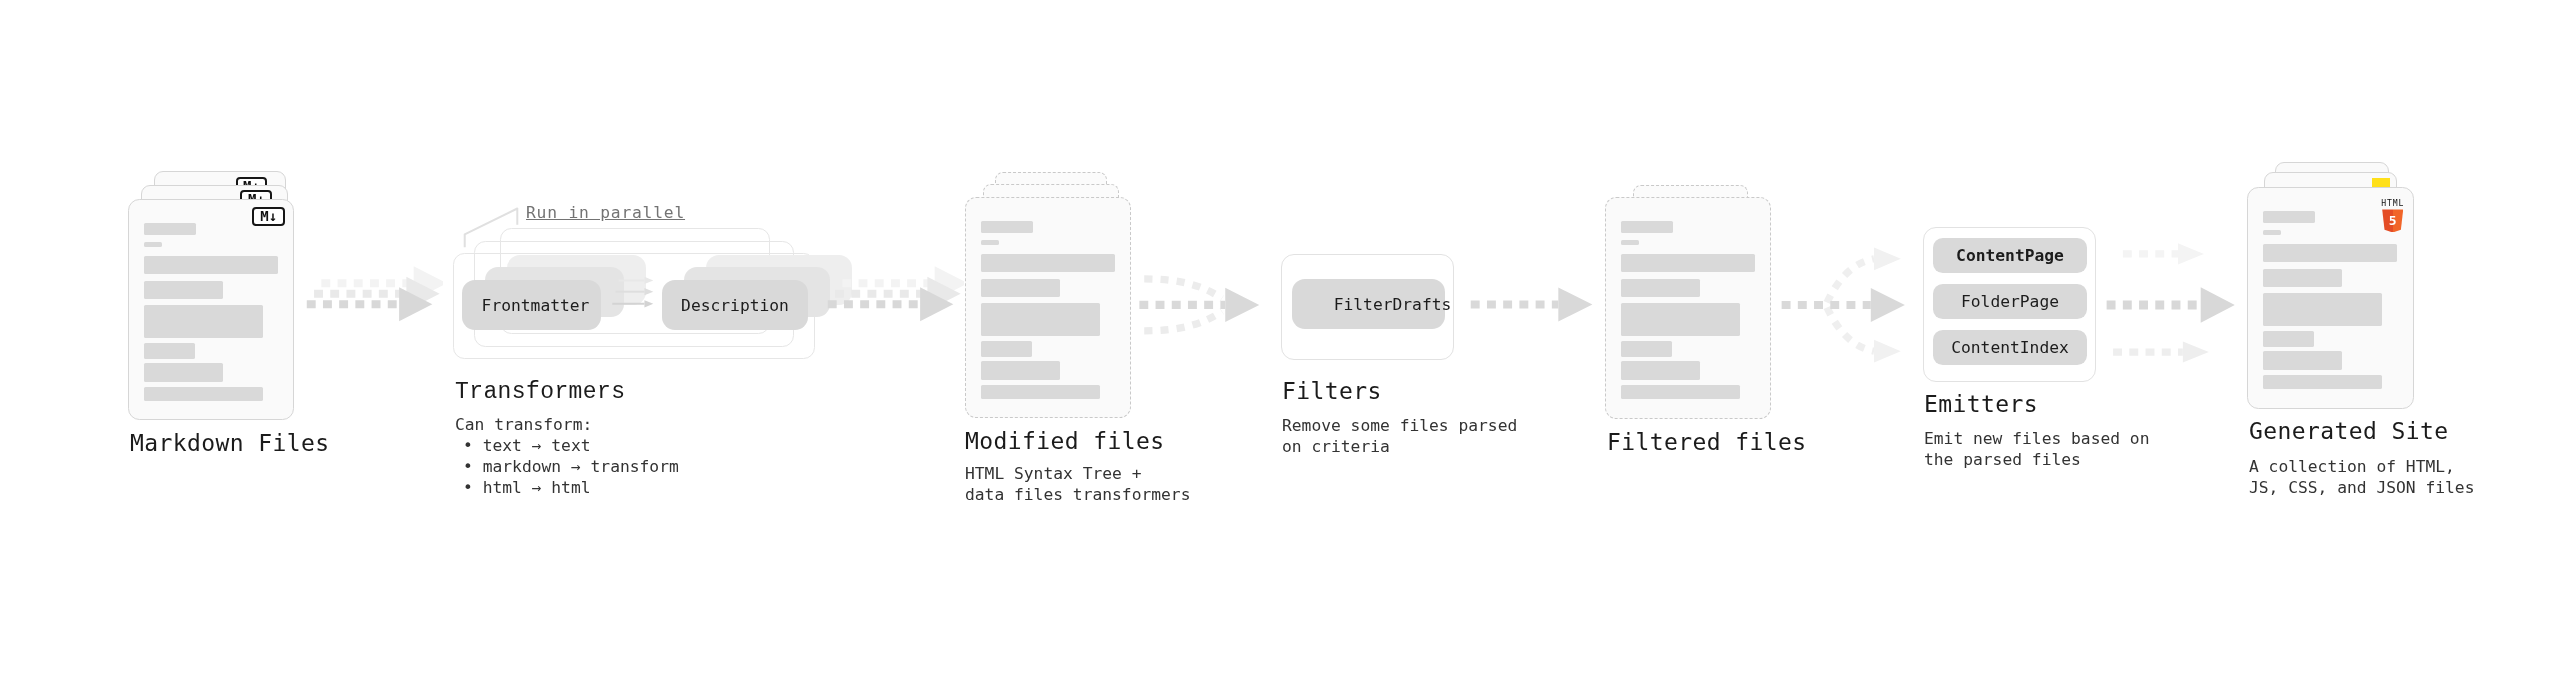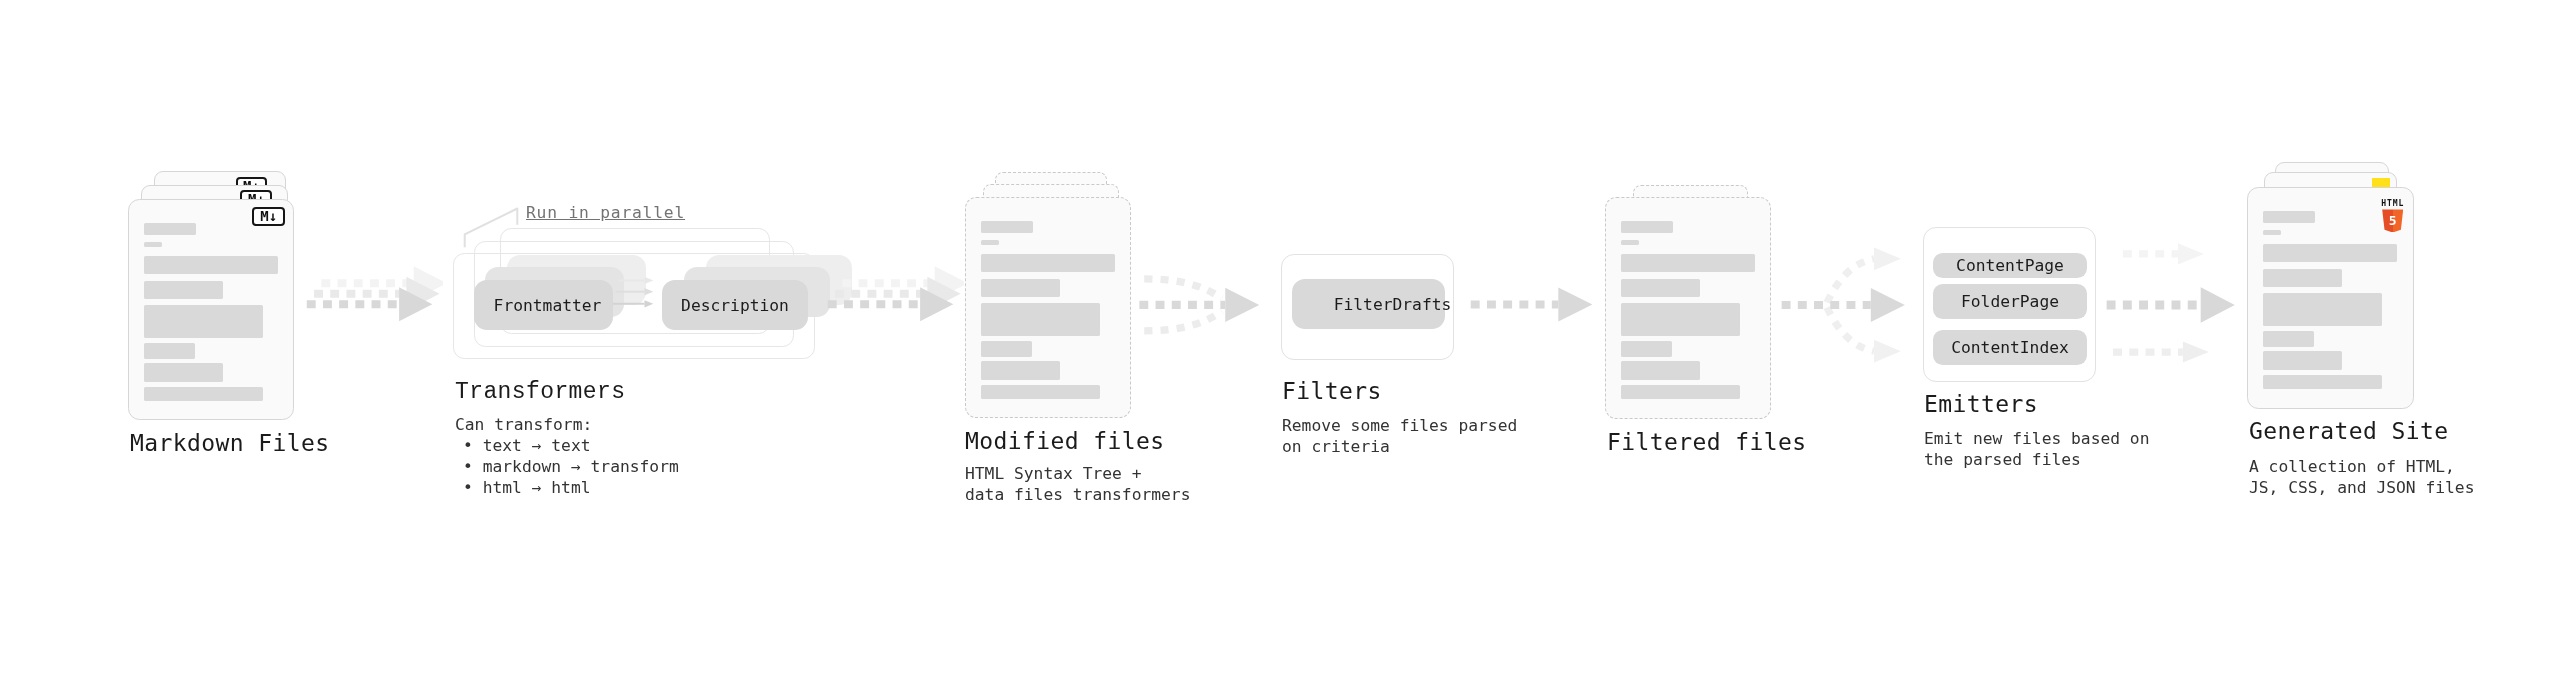--- a/index.html
+++ b/index.html
@@ -36,21 +36,21 @@
 
   
   .md-badge { position:absolute; background:#ffffff; border:2.4px solid #161616; border-radius:4.1px;
               display:flex; align-items:center; justify-content:center;
               font-weight:bold; font-size:14px; color:#111; }
   .css-badge { position:absolute; text-align:center; }
   .css-badge .css-txt { font-size:7.3px; font-weight:bold; color:#111; line-height:6.5px; letter-spacing:0.4px; }
   .css-badge .css-bar { width:14.6px; height:2.4px; margin:1.6px auto 0; background:#2962ef; }
   .js-badge { position:absolute; width:18px; height:9.8px; background:#ffe01a; }
   .html5-badge { position:absolute; width:24.4px; text-align:center; }
-  .html5-badge .h5-txt { font-size:8.1px; font-weight:bold; color:#111; line-height:8.1px; letter-spacing:0.8px; }
+  .html5-badge .h5-txt { font-size:8.1px; font-weight:normal; color:#111; line-height:8.1px; letter-spacing:0.8px; }
   .html5-badge .h5-shield { width:21px; height:23px; margin:0.8px auto 0;
       background:linear-gradient(90deg,#e44d26 50%,#f16529 50%);
       clip-path:polygon(0 0,100% 0,89% 88%,50% 100%,11% 88%);
       display:flex; align-items:center; justify-content:center;
       color:#fff; font-weight:bold; font-size:13px; }
 </style>
 </head>
 <body>
 
 <div class="card card-sm" style="left:154px;top:171px;width:132px;height:98px;">
@@ -103,21 +103,21 @@
 
 <svg class="abs" style="left:609px;top:274px;" width="50" height="37" viewBox="0 0 62 46">
   <line x1="12" y1="8" x2="44" y2="8" stroke="#e8e8e8" stroke-width="2.5"></line>
   <path d="M44,3.5 L55,8 L44,12.5 Z" fill="#e8e8e8"></path>
   <line x1="8" y1="22" x2="44" y2="22" stroke="#dedede" stroke-width="2.5"></line>
   <path d="M44,17.5 L55,22 L44,26.5 Z" fill="#dedede"></path>
   <line x1="4" y1="37" x2="44" y2="37" stroke="#d3d3d3" stroke-width="2.5"></line>
   <path d="M44,32.5 L55,37 L44,41.5 Z" fill="#d3d3d3"></path>
 </svg>
 
-<div class="pill" style="left:474px;top:280px;width:139px;height:50px;padding-left:8px;">Frontmatter</div>
+<div class="pill" style="left:462px;top:280px;width:139px;height:50px;padding-left:8px;">Frontmatter</div>
 <div class="pill" style="left:662px;top:280px;width:146px;height:50px;">Description</div>
 
 <div class="stage-label" style="left:455px;top:379px;font-family:Liberation Mono, monospace;">Transformers</div>
 <div class="stage-desc" style="left:455px;top:414px;">
   <div>Can transform:</div>
   <div class="indent">• text → text</div>
   <div class="indent">• markdown → transform</div>
   <div class="indent">• html → html</div>
 </div>
 
@@ -192,21 +192,21 @@
 <svg class="abs" style="left:1780px;top:236px;" width="150" height="138" viewBox="0 0 185 170">
   <path d="M58,82 C72,52 90,33 116,28" fill="none" stroke="#efefef" stroke-width="9" stroke-dasharray="10 10"></path>
   <path d="M58,88 C72,118 90,137 116,142" fill="none" stroke="#efefef" stroke-width="9" stroke-dasharray="10 10"></path>
   <path d="M116,14 L149,28 L116,42 Z" fill="#f1f1f1"></path>
   <path d="M116,128 L149,142 L116,156 Z" fill="#f1f1f1"></path>
   <line x1="2" y1="85" x2="112" y2="85" stroke="#d9d9d9" stroke-width="10" stroke-dasharray="11 9"></line>
   <path d="M112,64 L154,85 L112,106 Z" fill="#d9d9d9"></path>
 </svg>
 
 <div class="fbox" style="left:1923px;top:227px;width:173px;height:155px;"></div>
-<div class="pill small" style="left:1933px;top:253px;width:154px;height:25px;">ContentPage</div>
+<div class="pill small" style="left:1933px;top:238px;width:154px;height:35px;font-weight:bold;">ContentPage</div>
 <div class="pill small" style="left:1933px;top:284px;width:154px;height:35px;">FolderPage</div>
 <div class="pill small" style="left:1933px;top:330px;width:154px;height:35px;">ContentIndex</div>
 <div class="stage-label" style="left:1924px;top:391px;">Emitters</div>
 <div class="stage-desc" style="left:1924px;top:428px;">
   <div>Emit new files based on</div>
   <div>the parsed files</div>
 </div>
 
 <svg class="abs" style="left:2105px;top:236px;" width="146" height="138" viewBox="0 0 180 170">
   <line x1="22" y1="22" x2="90" y2="22" stroke="#f4f4f4" stroke-width="9" stroke-dasharray="11 9"></line>

